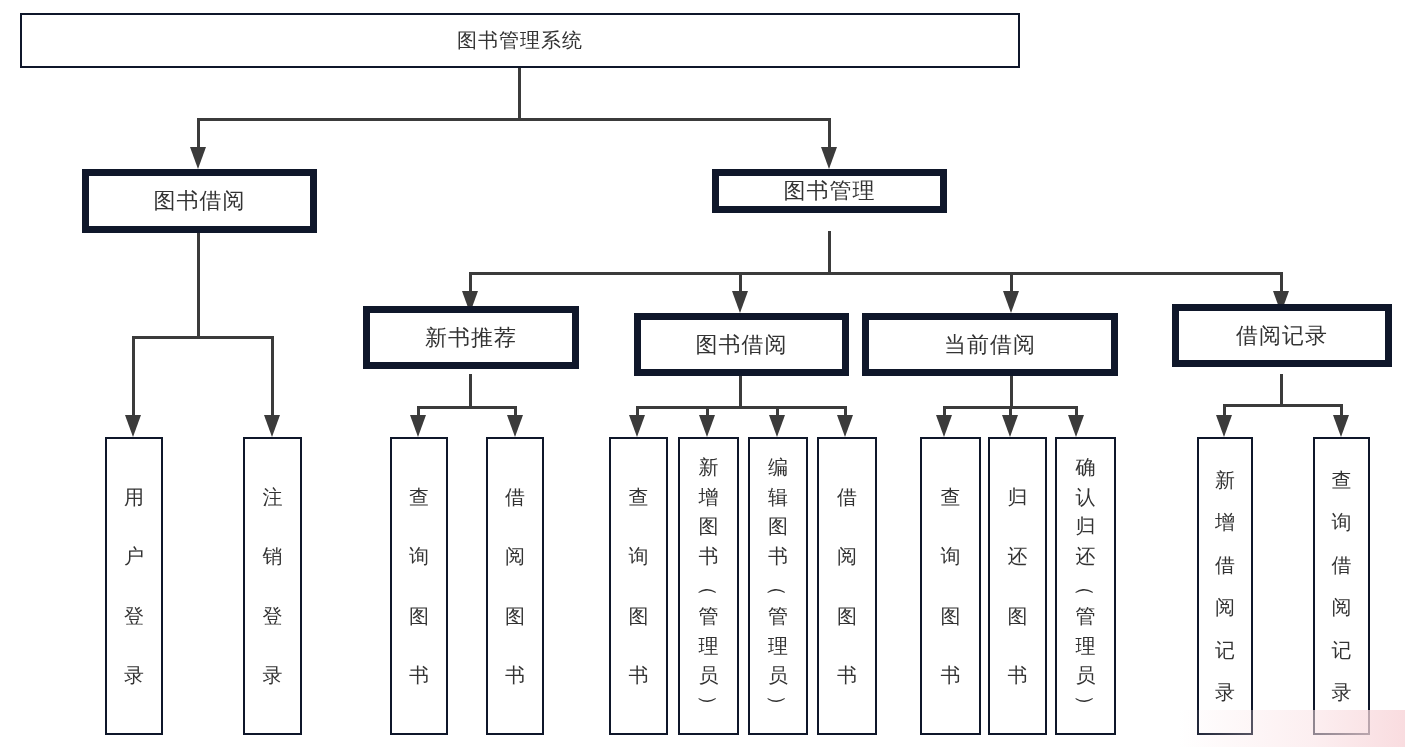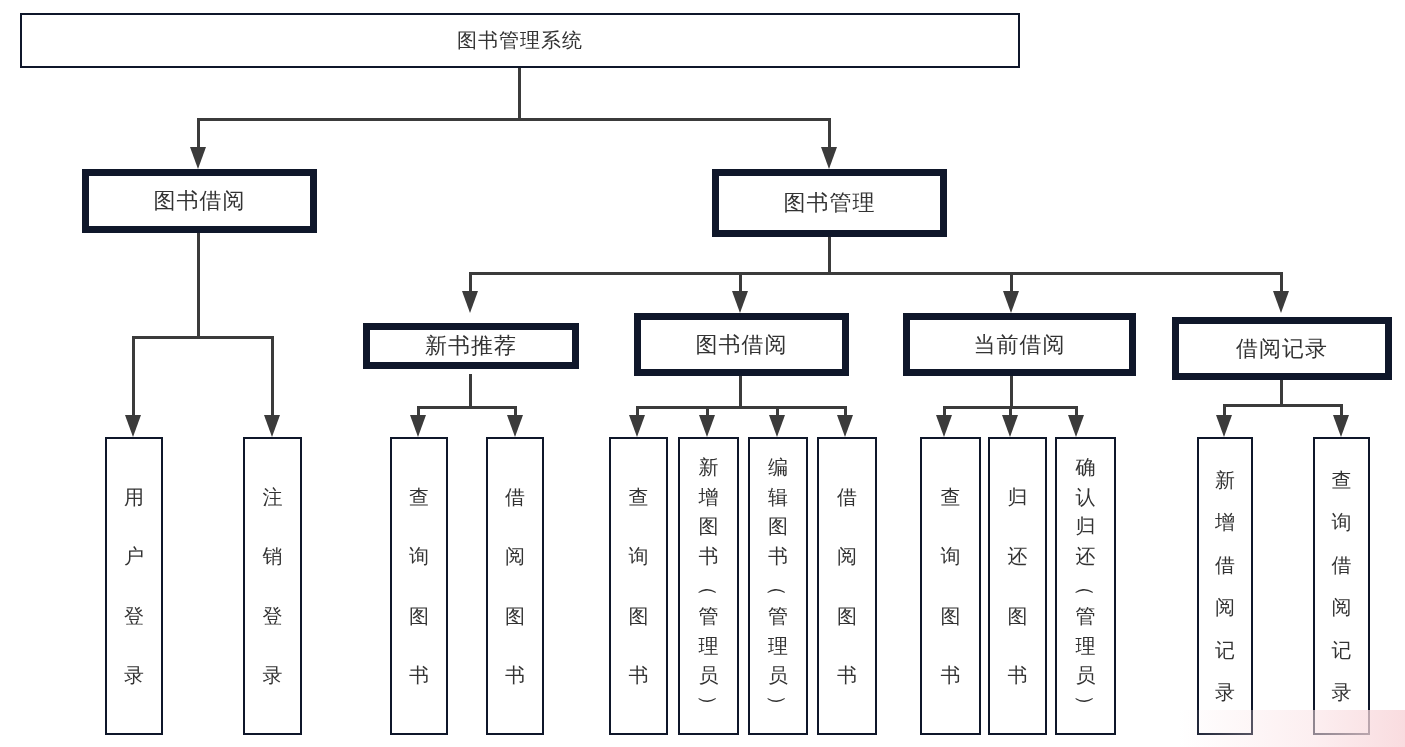--- a/index.html
+++ b/index.html
@@ -106,34 +106,34 @@
   <div class="vline" style="left:1340px;top:404px;height:16px;"></div>
   <div class="arrow" style="left:1333px;top:415px;"></div>
 
   <div class="box root" style="left:20px;top:13px;width:1000px;height:55px;">
     <span>图书管理系统</span>
   </div>
 
   <div class="box" style="left:82px;top:169px;width:235px;height:64px;">
     <span>图书借阅</span>
   </div>
-  <div class="box" style="left:712px;top:169px;width:235px;height:68px;text-align:right;">
+  <div class="box" style="left:712px;top:169px;width:235px;height:44px;text-align:right;">
     <span>图书管理</span>
   </div>
 
-  <div class="box" style="left:363px;top:323px;width:216px;height:46px;">
+  <div class="box" style="left:363px;top:306px;width:216px;height:63px;">
     <span>新书推荐</span>
   </div>
   <div class="box" style="left:634px;top:313px;width:215px;height:63px;align-items:center;">
     <span>图书借阅</span>
   </div>
-  <div class="box" style="left:903px;top:313px;width:233px;height:63px;">
+  <div class="box" style="left:862px;top:313px;width:256px;height:63px;">
     <span>当前借阅</span>
   </div>
-  <div class="box" style="left:1172px;top:317px;width:220px;height:63px;">
+  <div class="box" style="left:1172px;top:304px;width:220px;height:63px;">
     <span>借阅记录</span>
   </div>
 
   <div class="box leaf vtext" style="left:105px;top:437px;width:58px;height:298px;">
       <span>用</span>
       <span>户</span>
       <span>登</span>
       <span>录</span>
     </div>
   <div class="box leaf vtext" style="left:243px;top:437px;width:59px;height:298px;">

